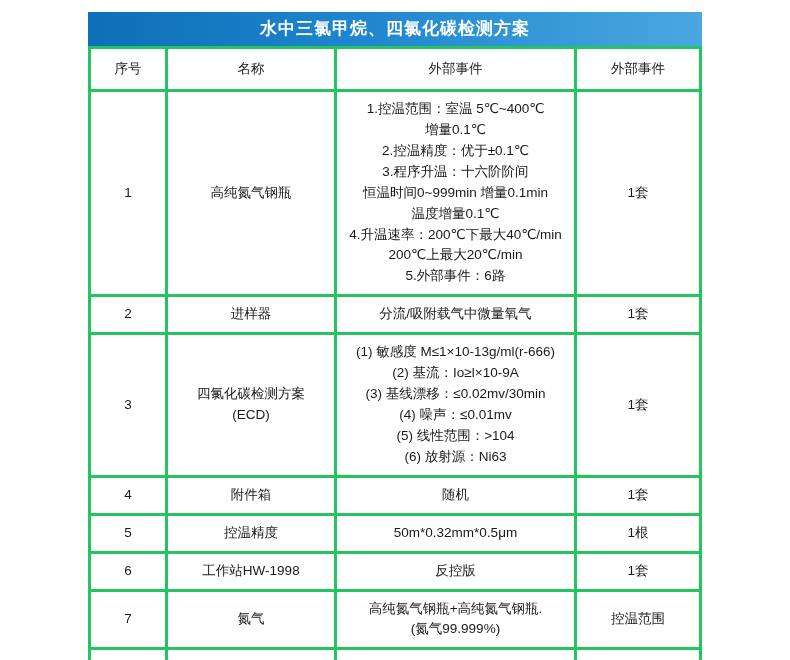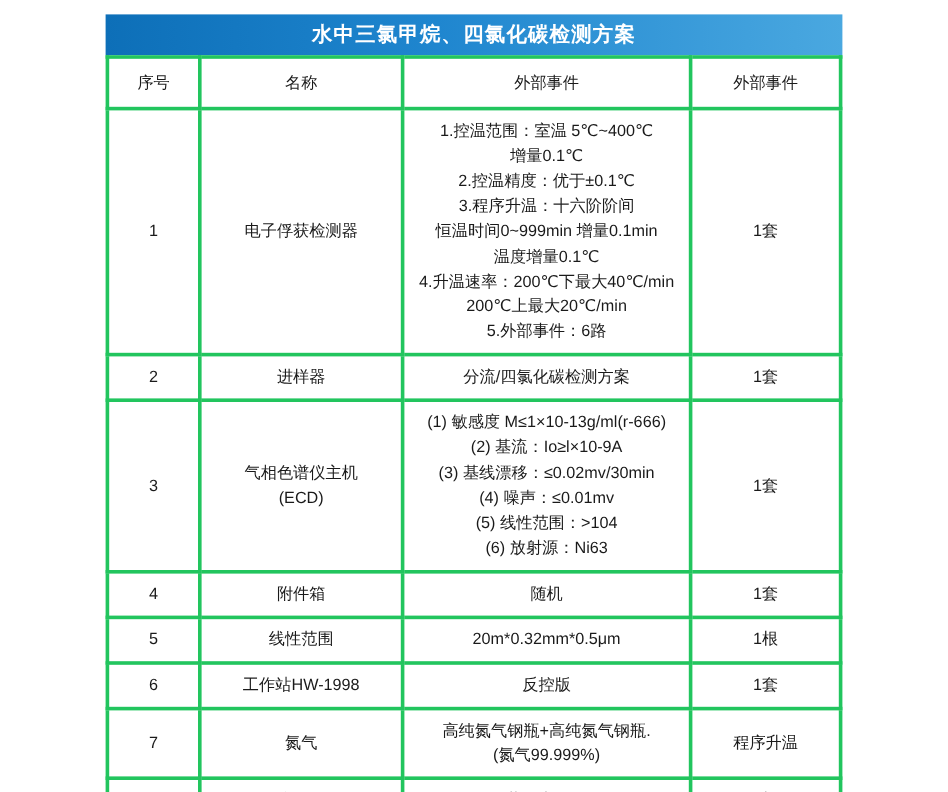--- a/index.html
+++ b/index.html
@@ -69,74 +69,74 @@
       <tr class="head-row">
         <th class="col-no center">序号</th>
         <th class="col-name">名称</th>
         <th class="col-spec">外部事件</th>
         <th class="col-qty">外部事件</th>
       </tr>
     </thead>
     <tbody>
       <tr>
         <td class="center">1</td>
-        <td class="multiline">电子俘获检测器</td>
+        <td class="multiline">高纯氮气钢瓶</td>
         <td class="multiline">1.控温范围：室温 5℃~400℃
 增量0.1℃
 2.控温精度：优于±0.1℃
 3.程序升温：十六阶阶间
 恒温时间0~999min 增量0.1min
 温度增量0.1℃
 4.升温速率：200℃下最大40℃/min
 200℃上最大20℃/min
 5.外部事件：6路</td>
         <td>1套</td>
       </tr>
       <tr>
         <td class="center">2</td>
         <td class="multiline">进样器</td>
-        <td class="multiline">分流/四氯化碳检测方案</td>
+        <td class="multiline">分流/吸附载气中微量氧气</td>
         <td>1套</td>
       </tr>
       <tr>
         <td class="center">3</td>
-        <td class="multiline">气相色谱仪主机
+        <td class="multiline">四氯化碳检测方案
 (ECD)</td>
         <td class="multiline">(1) 敏感度 M≤1×10-13g/ml(r-666)
 (2) 基流：Io≥l×10-9A
 (3) 基线漂移：≤0.02mv/30min
 (4) 噪声：≤0.01mv
 (5) 线性范围：&gt;104
 (6) 放射源：Ni63</td>
         <td>1套</td>
       </tr>
       <tr>
         <td class="center">4</td>
         <td class="multiline">附件箱</td>
         <td class="multiline">随机</td>
         <td>1套</td>
       </tr>
       <tr>
         <td class="center">5</td>
-        <td class="multiline">线性范围</td>
-        <td class="multiline">20m*0.32mm*0.5μm</td>
+        <td class="multiline">控温精度</td>
+        <td class="multiline">50m*0.32mm*0.5μm</td>
         <td>1根</td>
       </tr>
       <tr>
         <td class="center">6</td>
         <td class="multiline">工作站HW-1998</td>
         <td class="multiline">反控版</td>
         <td>1套</td>
       </tr>
       <tr>
         <td class="center">7</td>
         <td class="multiline">氮气</td>
         <td class="multiline">高纯氮气钢瓶+高纯氮气钢瓶.
 (氮气99.999%)</td>
-        <td>程序升温</td>
+        <td>控温范围</td>
       </tr>
       <tr>
         <td class="center">8</td>
         <td class="multiline">脱氧管</td>
         <td class="multiline">吸附载气中微量氧气</td>
         <td>1根</td>
       </tr>
 
     </tbody>
   </table>

